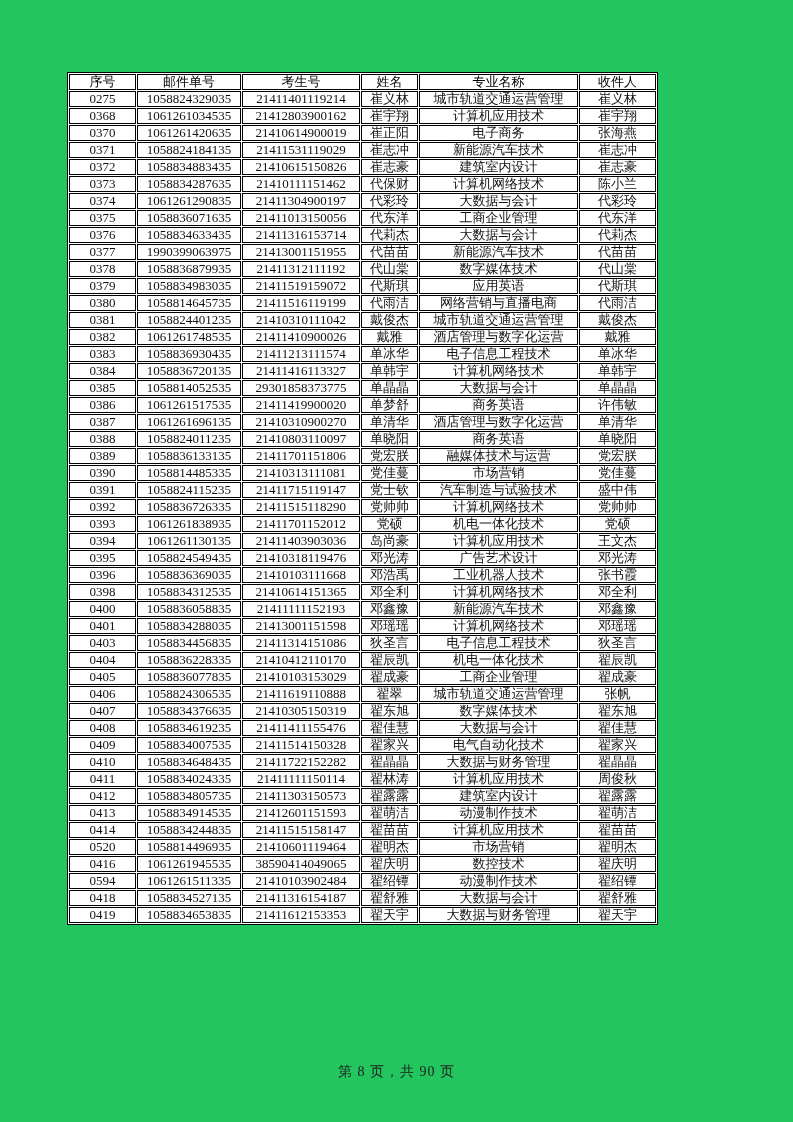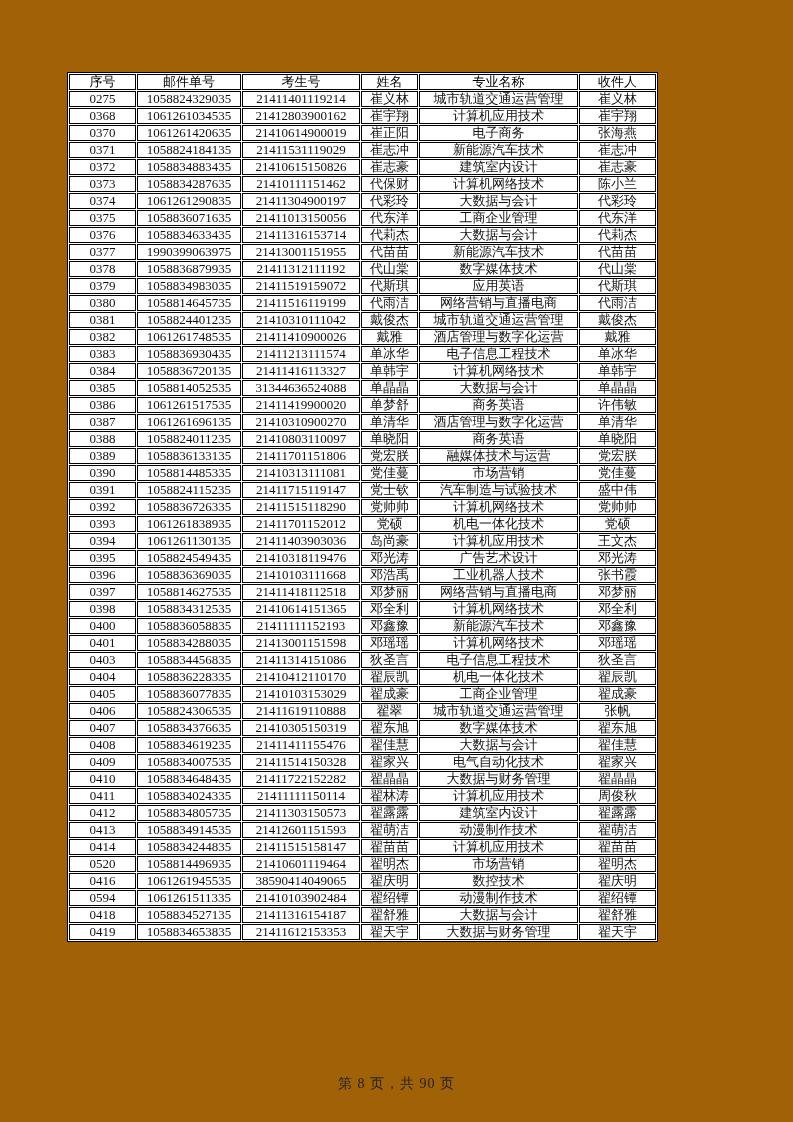--- a/index.html
+++ b/index.html
@@ -10,21 +10,21 @@
   body {
     width: 793px;
     height: 1122px;
     font-family: "Liberation Serif", "DejaVu Serif", serif;
     color: #000000;
   }
   .page {
     position: relative;
     width: 793px;
     height: 1122px;
-    background: #a16207;
+    background: #22c55e;
     overflow: hidden;
   }
   table.mail-table {
     position: absolute;
     left: 67px;
     top: 72px;
     border-collapse: separate;
     border-spacing: 1px;
     table-layout: fixed;
     background: #ffffff;
@@ -56,21 +56,20 @@
   }
   .page-footer {
     position: absolute;
     left: 0;
     width: 793px;
     top: 1063px;
     text-align: center;
     font-size: 14px;
     color: #222222;
     letter-spacing: 1px;
-    margin-top: 12px;
   }
 </style>
 </head>
 <body>
 
 <div class="page">
 
   <table class="mail-table">
     <colgroup>
       <col class="c-seq">
@@ -223,21 +222,21 @@
           <td>0384</td>
           <td>1058836720135</td>
           <td>21411416113327</td>
           <td>单韩宇</td>
           <td>计算机网络技术</td>
           <td>单韩宇</td>
         </tr>
         <tr>
           <td>0385</td>
           <td>1058814052535</td>
-          <td>31344636524088</td>
+          <td>29301858373775</td>
           <td>单晶晶</td>
           <td>大数据与会计</td>
           <td>单晶晶</td>
         </tr>
         <tr>
           <td>0386</td>
           <td>1061261517535</td>
           <td>21411419900020</td>
           <td>单梦舒</td>
           <td>商务英语</td>
@@ -315,28 +314,20 @@
           <td>广告艺术设计</td>
           <td>邓光涛</td>
         </tr>
         <tr>
           <td>0396</td>
           <td>1058836369035</td>
           <td>21410103111668</td>
           <td>邓浩禹</td>
           <td>工业机器人技术</td>
           <td>张书霞</td>
-        </tr>
-        <tr>
-          <td>0397</td>
-          <td>1058814627535</td>
-          <td>21411418112518</td>
-          <td>邓梦丽</td>
-          <td>网络营销与直播电商</td>
-          <td>邓梦丽</td>
         </tr>
         <tr>
           <td>0398</td>
           <td>1058834312535</td>
           <td>21410614151365</td>
           <td>邓全利</td>
           <td>计算机网络技术</td>
           <td>邓全利</td>
         </tr>
         <tr>

